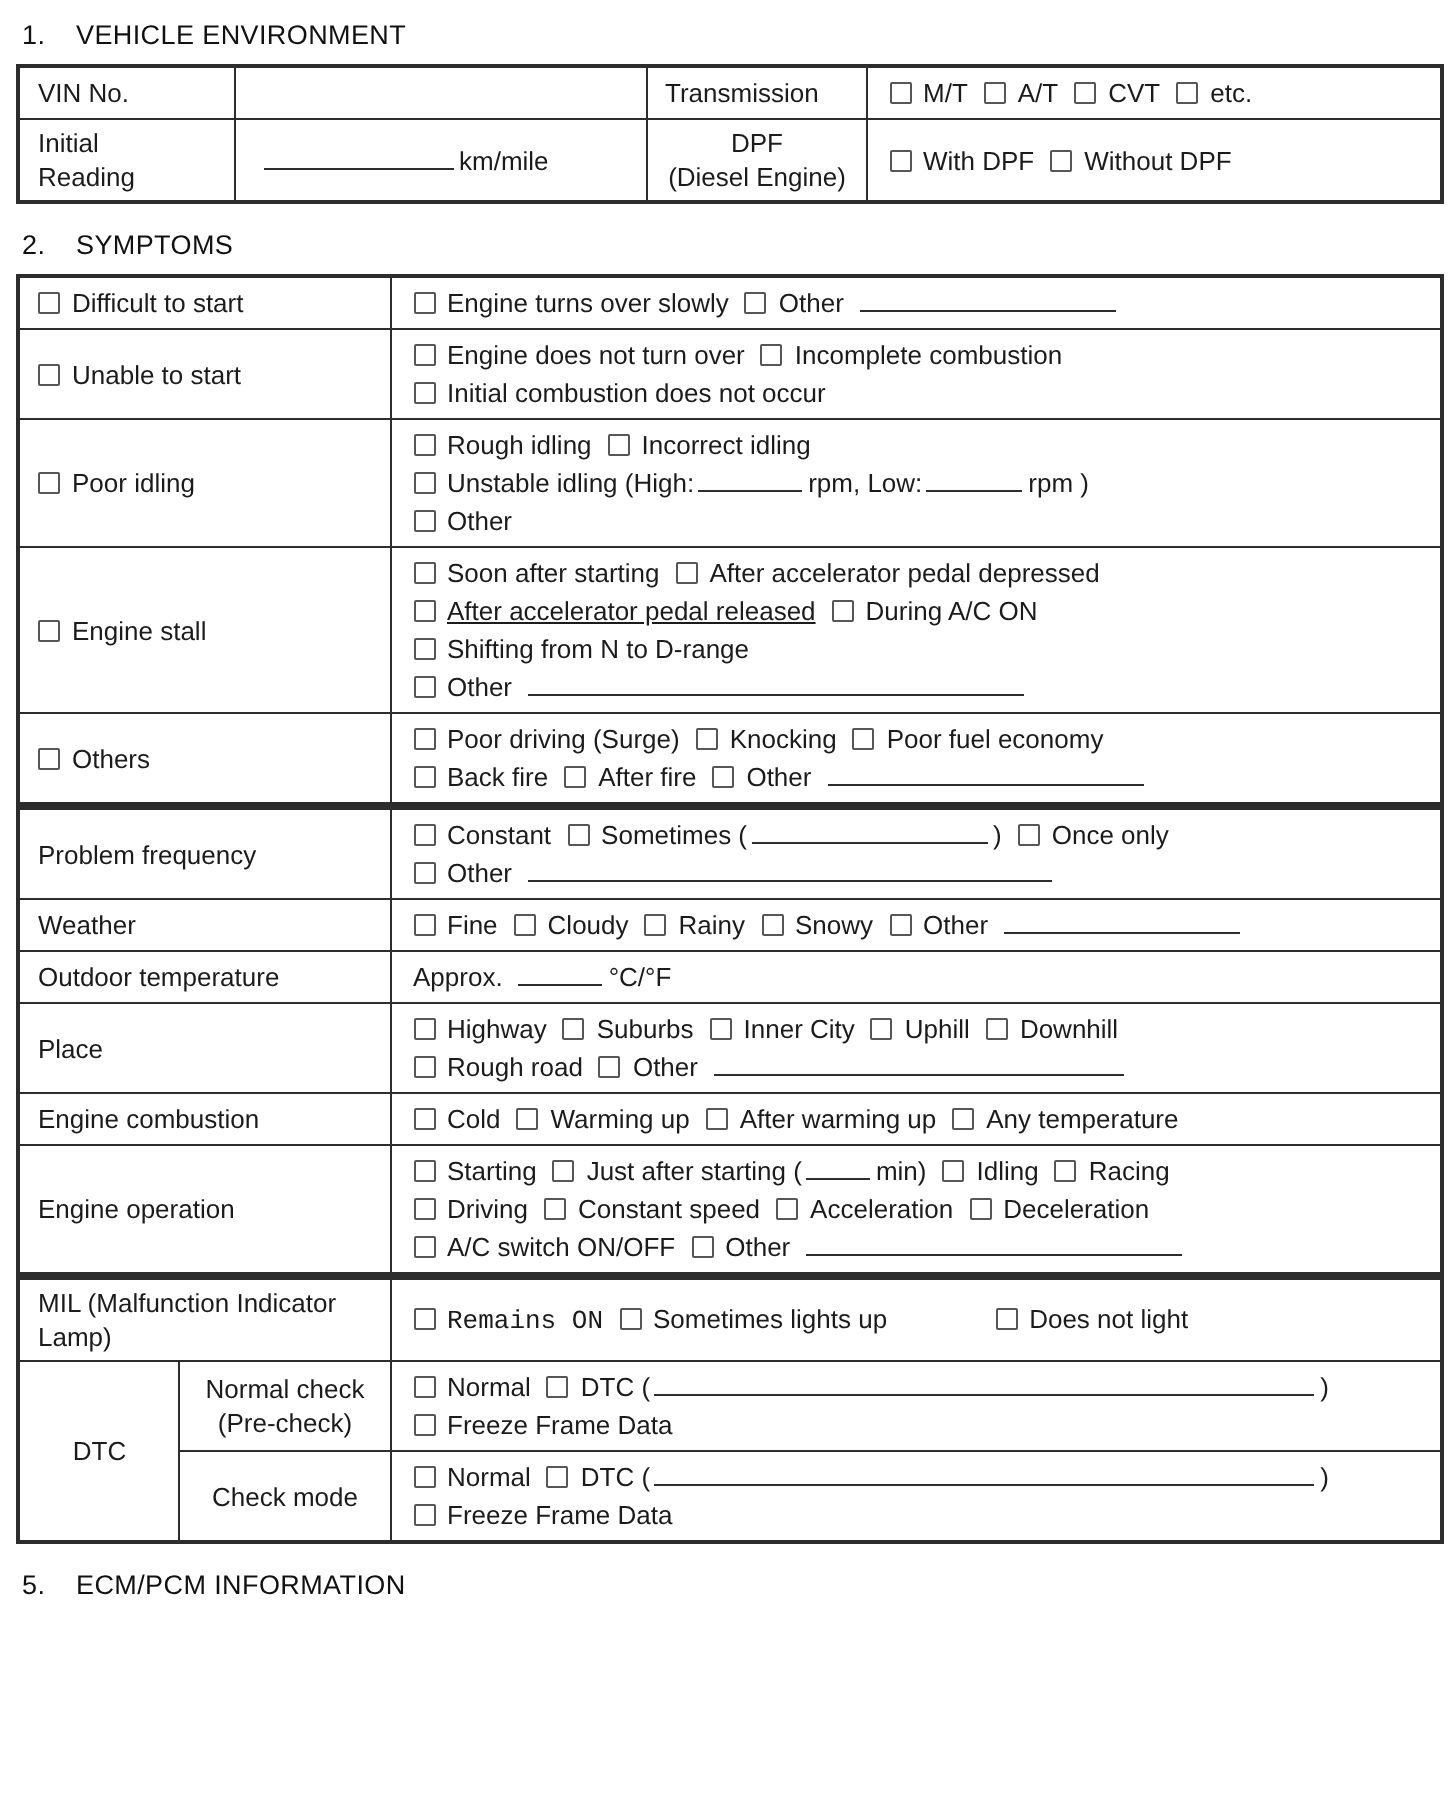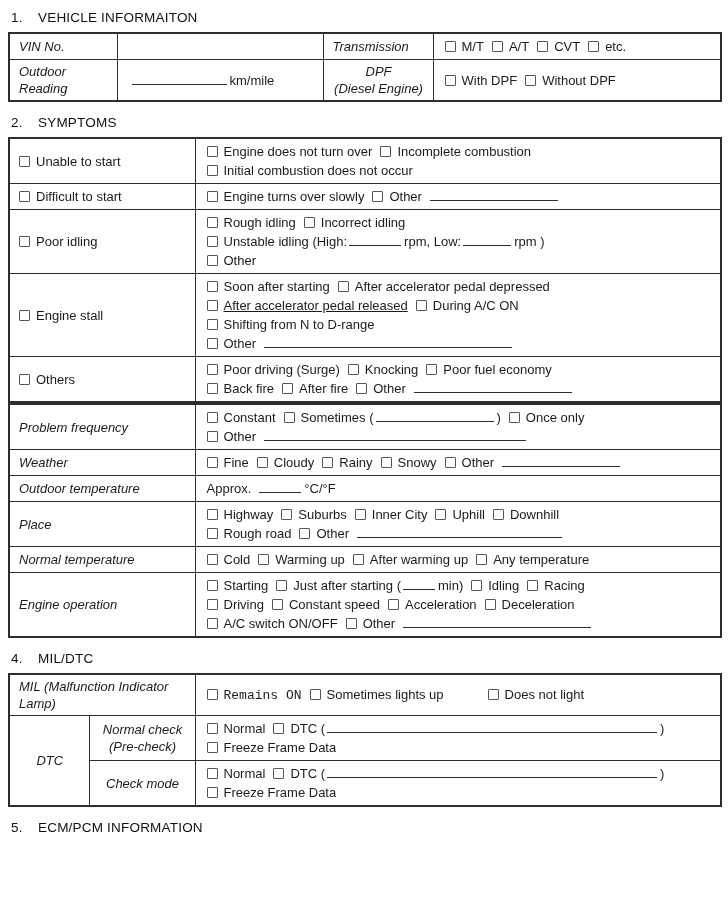--- a/index.html
+++ b/index.html
@@ -30,21 +30,21 @@
     border: 1.4px solid var(--line, #2d2d2d);
     font-size: 13px;
     padding: 3px 8px;
     vertical-align: middle;
     overflow: hidden;
   }
   td.lab { padding-left: 9px; }
   td.ctr { text-align: center; }
   td.cnt { padding-left: 11px; }
   td.val { padding-left: 14px; }
-  .lab-line { line-height: 17px; font-style: italic; }
+  .lab-line { line-height: 17px; }
   .line { line-height: 19px; white-space: nowrap; }
   .cbg { display: inline-block; white-space: nowrap; }
   .cb {
     display: inline-block;
     width: 11px; height: 11px;
     border: 1.4px solid var(--cbline, #565656);
     background: #fff;
     vertical-align: -1px;
     border-radius: 1px;
   }
@@ -54,40 +54,40 @@
     height: 11px;
     border-bottom: 1.3px solid var(--line, #2d2d2d);
   }
 </style>
 </head>
 <body style="background: rgb(255, 255, 255);">
 
 <div class="page">
   <div id="form-root">
       <section class="section">
-        <div class="sec-head"><span class="sec-num">1.</span><span class="sec-title">VEHICLE INFORMAITON</span></div>
+        <div class="sec-head"><span class="sec-num">1.</span><span class="sec-title">VEHICLE ENVIRONMENT</span></div>
         <table class="ftable info4">
           <colgroup>
             <col style="width: 108px;">
             <col style="width: 206px;">
             <col style="width: 110px;">
             <col style="width: 288px;">
           </colgroup>
           <tbody>
             <tr>
               <td class="lab"><span class="lab-line">VIN No.</span></td>
               <td class="val"></td>
               <td class="lab"><span class="lab-line">Transmission</span></td>
               <td class="cnt">
                 <div class="line"><span class="cbg" style="margin-left: 0px;"><span class="cb"></span><span class="cblab">M/T</span></span><span class="cbg" style="margin-left: 8px;"><span class="cb"></span><span class="cblab">A/T</span></span><span class="cbg" style="margin-left: 8px;"><span class="cb"></span><span class="cblab">CVT</span></span><span class="cbg" style="margin-left: 8px;"><span class="cb"></span><span class="cblab">etc.</span></span></div>
               </td>
             </tr>
             <tr>
               <td class="lab">
-                <div class="lab-line">Outdoor</div>
+                <div class="lab-line">Initial</div>
                 <div class="lab-line">Reading</div>
               </td>
               <td class="val">
                 <div class="line"><span class="blank" style="width: 95px; margin-left: 0px;"></span><span class="txt" style="margin-left: 3px;">km/mile</span></div>
               </td>
               <td class="lab ctr">
                 <div class="lab-line">DPF</div>
                 <div class="lab-line">(Diesel Engine)</div>
               </td>
               <td class="cnt">
@@ -99,30 +99,30 @@
       </section>
       <section class="section">
         <div class="sec-head"><span class="sec-num">2.</span><span class="sec-title">SYMPTOMS</span></div>
         <table class="ftable two-col">
           <colgroup>
             <col style="width: 186px;">
             <col style="width: 526px;">
           </colgroup>
           <tbody>
             <tr>
+              <td class="lab"><span class="cbg"><span class="cb"></span><span class="cblab">Difficult to start</span></span></td>
+              <td class="cnt">
+                <div class="line"><span class="cbg" style="margin-left: 0px;"><span class="cb"></span><span class="cblab">Engine turns over slowly</span></span><span class="cbg" style="margin-left: 8px;"><span class="cb"></span><span class="cblab">Other</span></span><span class="blank" style="width: 128px; margin-left: 8px;"></span></div>
+              </td>
+            </tr>
+            <tr>
               <td class="lab"><span class="cbg"><span class="cb"></span><span class="cblab">Unable to start</span></span></td>
               <td class="cnt">
                 <div class="line"><span class="cbg" style="margin-left: 0px;"><span class="cb"></span><span class="cblab">Engine does not turn over</span></span><span class="cbg" style="margin-left: 8px;"><span class="cb"></span><span class="cblab">Incomplete combustion</span></span></div>
                 <div class="line"><span class="cbg" style="margin-left: 0px;"><span class="cb"></span><span class="cblab">Initial combustion does not occur</span></span></div>
-              </td>
-            </tr>
-            <tr>
-              <td class="lab"><span class="cbg"><span class="cb"></span><span class="cblab">Difficult to start</span></span></td>
-              <td class="cnt">
-                <div class="line"><span class="cbg" style="margin-left: 0px;"><span class="cb"></span><span class="cblab">Engine turns over slowly</span></span><span class="cbg" style="margin-left: 8px;"><span class="cb"></span><span class="cblab">Other</span></span><span class="blank" style="width: 128px; margin-left: 8px;"></span></div>
               </td>
             </tr>
             <tr>
               <td class="lab"><span class="cbg"><span class="cb"></span><span class="cblab">Poor idling</span></span></td>
               <td class="cnt">
                 <div class="line"><span class="cbg" style="margin-left: 0px;"><span class="cb"></span><span class="cblab">Rough idling</span></span><span class="cbg" style="margin-left: 8px;"><span class="cb"></span><span class="cblab">Incorrect idling</span></span></div>
                 <div class="line"><span class="cbg" style="margin-left: 0px;"><span class="cb"></span><span class="cblab">Unstable idling (High:</span></span><span class="blank" style="width: 52px; margin-left: 2px;"></span><span class="txt" style="margin-left: 3px;">rpm, Low:</span><span class="blank" style="width: 48px; margin-left: 2px;"></span><span class="txt" style="margin-left: 3px;">rpm )</span></div>
                 <div class="line"><span class="cbg" style="margin-left: 0px;"><span class="cb"></span><span class="cblab">Other</span></span></div>
               </td>
             </tr>
@@ -172,52 +172,51 @@
               </td>
             </tr>
             <tr>
               <td class="lab"><span class="lab-line">Place</span></td>
               <td class="cnt">
                 <div class="line"><span class="cbg" style="margin-left: 0px;"><span class="cb"></span><span class="cblab">Highway</span></span><span class="cbg" style="margin-left: 8px;"><span class="cb"></span><span class="cblab">Suburbs</span></span><span class="cbg" style="margin-left: 8px;"><span class="cb"></span><span class="cblab">Inner City</span></span><span class="cbg" style="margin-left: 8px;"><span class="cb"></span><span class="cblab">Uphill</span></span><span class="cbg" style="margin-left: 8px;"><span class="cb"></span><span class="cblab">Downhill</span></span></div>
                 <div class="line"><span class="cbg" style="margin-left: 0px;"><span class="cb"></span><span class="cblab">Rough road</span></span><span class="cbg" style="margin-left: 8px;"><span class="cb"></span><span class="cblab">Other</span></span><span class="blank" style="width: 205px; margin-left: 8px;"></span></div>
               </td>
             </tr>
             <tr>
-              <td class="lab"><span class="lab-line">Normal temperature</span></td>
+              <td class="lab"><span class="lab-line">Engine combustion</span></td>
               <td class="cnt">
                 <div class="line"><span class="cbg" style="margin-left: 0px;"><span class="cb"></span><span class="cblab">Cold</span></span><span class="cbg" style="margin-left: 8px;"><span class="cb"></span><span class="cblab">Warming up</span></span><span class="cbg" style="margin-left: 8px;"><span class="cb"></span><span class="cblab">After warming up</span></span><span class="cbg" style="margin-left: 8px;"><span class="cb"></span><span class="cblab">Any temperature</span></span></div>
               </td>
             </tr>
             <tr>
               <td class="lab"><span class="lab-line">Engine operation</span></td>
               <td class="cnt">
                 <div class="line"><span class="cbg" style="margin-left: 0px;"><span class="cb"></span><span class="cblab">Starting</span></span><span class="cbg" style="margin-left: 8px;"><span class="cb"></span><span class="cblab">Just after starting (</span></span><span class="blank" style="width: 32px; margin-left: 2px;"></span><span class="txt" style="margin-left: 3px;">min)</span><span class="cbg" style="margin-left: 8px;"><span class="cb"></span><span class="cblab">Idling</span></span><span class="cbg" style="margin-left: 8px;"><span class="cb"></span><span class="cblab">Racing</span></span></div>
                 <div class="line"><span class="cbg" style="margin-left: 0px;"><span class="cb"></span><span class="cblab">Driving</span></span><span class="cbg" style="margin-left: 8px;"><span class="cb"></span><span class="cblab">Constant speed</span></span><span class="cbg" style="margin-left: 8px;"><span class="cb"></span><span class="cblab">Acceleration</span></span><span class="cbg" style="margin-left: 8px;"><span class="cb"></span><span class="cblab">Deceleration</span></span></div>
                 <div class="line"><span class="cbg" style="margin-left: 0px;"><span class="cb"></span><span class="cblab">A/C switch ON/OFF</span></span><span class="cbg" style="margin-left: 8px;"><span class="cb"></span><span class="cblab">Other</span></span><span class="blank" style="width: 188px; margin-left: 8px;"></span></div>
               </td>
             </tr>
           </tbody>
         </table>
       </section>
       <section class="section">
-        <div class="sec-head"><span class="sec-num">4.</span><span class="sec-title">MIL/DTC</span></div>
         <table class="ftable mil-dtc">
           <colgroup>
             <col style="width: 80px;">
             <col style="width: 106px;">
             <col style="width: 526px;">
           </colgroup>
           <tbody>
             <tr>
               <td class="lab" colspan="2">
                 <div class="lab-line">MIL (Malfunction Indicator</div>
                 <div class="lab-line">Lamp)</div>
               </td>
               <td class="cnt">
-                <div class="line"><span class="cbg" style="margin-left: 0px; font-family: Liberation Mono, monospace;"><span class="cb"></span><span class="cblab">Remains ON</span></span><span class="cbg" style="margin-left: 8px;"><span class="cb"></span><span class="cblab">Sometimes lights up</span></span><span class="cbg" style="margin-left: 8px; padding-left: 36px;"><span class="cb"></span><span class="cblab">Does not light</span></span></div>
+                <div class="line"><span class="cbg" style="margin-left: 0px; font-family: Liberation Mono, monospace;"><span class="cb"></span><span class="cblab">Remains ON</span></span><span class="cbg" style="margin-left: 8px;"><span class="cb"></span><span class="cblab">Sometimes lights up</span></span><span class="cbg" style="margin-left: 18px; padding-left: 36px;"><span class="cb"></span><span class="cblab">Does not light</span></span></div>
               </td>
             </tr>
             <tr>
               <td class="lab ctr" rowspan="2"><span class="lab-line">DTC</span></td>
               <td class="lab ctr">
                 <div class="lab-line">Normal check</div>
                 <div class="lab-line">(Pre-check)</div>
               </td>
               <td class="cnt">
                 <div class="line"><span class="cbg" style="margin-left: 0px;"><span class="cb"></span><span class="cblab">Normal</span></span><span class="cbg" style="margin-left: 8px;"><span class="cb"></span><span class="cblab">DTC (</span></span><span class="blank" style="width: 330px; margin-left: 2px;"></span><span class="txt" style="margin-left: 3px;">)</span></div>

